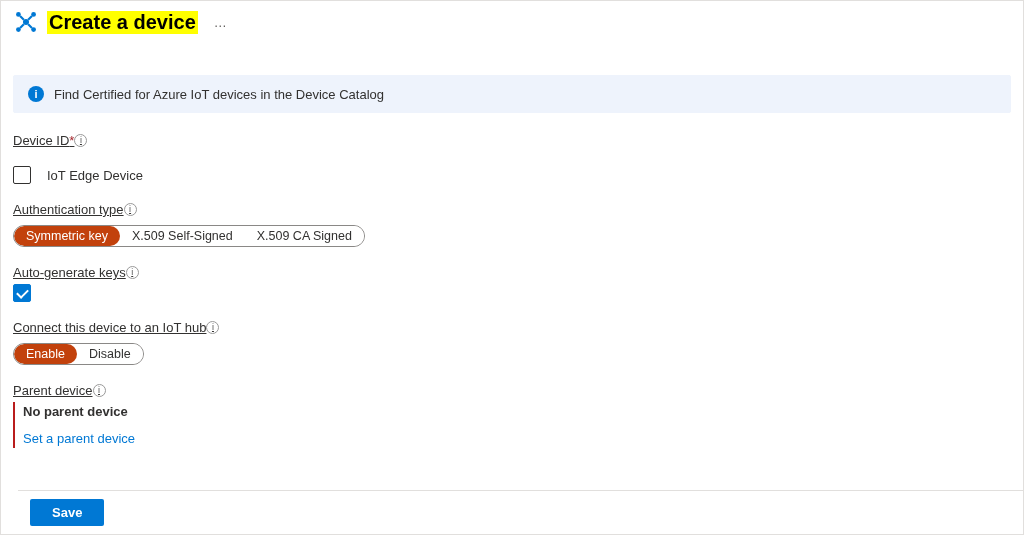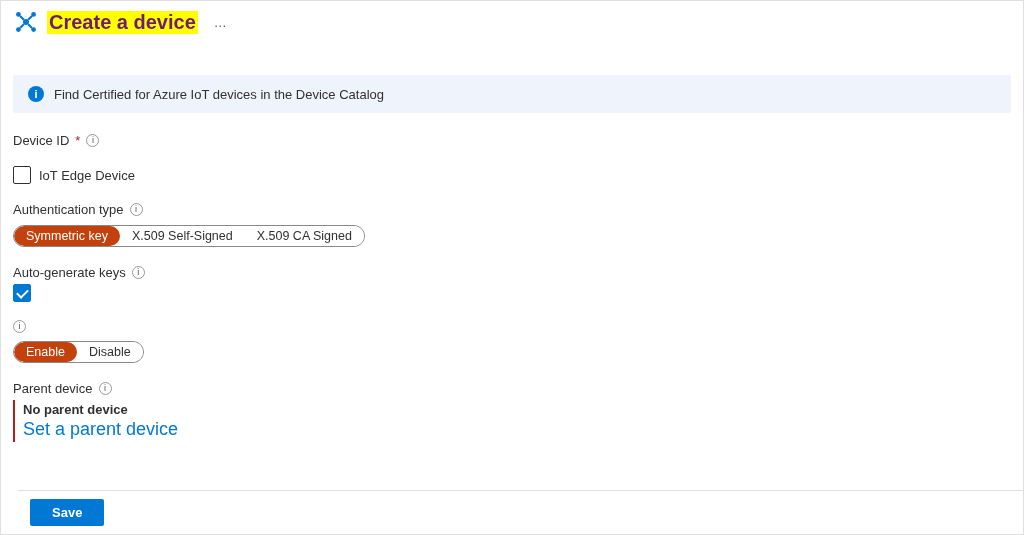--- a/index.html
+++ b/index.html
@@ -18,21 +18,21 @@
   .content { padding: 8px 12px 0 12px; }
   .header {
     display: flex;
     align-items: center;
     gap: 8px;
     margin-bottom: 40px;
   }
   .header .title {
     font-size: 20px;
     font-weight: 600;
-    color: #701a75;
+    color: #000000;
     background: #ffff00;
     padding: 0 2px;
   }
   .header .dots { color: #605e5c; letter-spacing:1px; padding-left:8px; cursor:pointer; }
   .hub-icon svg { display:block; }
   .info-banner {
     background: #eef3fc;
     border: 1px solid #eef3fc;
     border-radius: 2px;
     padding: 10px 14px;
@@ -43,22 +43,22 @@
     color: #323130;
   }
   .info-banner .info-icon {
     width: 16px; height: 16px; border-radius: 50%;
     background: #0078d4; color: #ffffff;
     display:flex; align-items:center; justify-content:center;
     font-size: 11px; font-weight:700; flex:0 0 auto;
   }
   .field { margin-bottom: 18px; }
   .field-label {
-    display: flex; align-items: center; gap: 6px;
-    margin-bottom: 4px; color:#323130;
+    display: flex; align-items: center; 
+    margin-bottom: 4px; color:#323130;text-decoration:underline;
   }
   .req { color: #a4262c; }
   .hint-icon {
     width: 13px; height: 13px; border: 1px solid #999;
     border-radius: 50%;
     display: inline-flex; align-items:center; justify-content:center;
     font-size: 9px; color:#555; line-height:1.1;
     cursor: default;
   }
   .text-input {
@@ -66,21 +66,21 @@
     border: 1px solid #8f5aa1;
     box-shadow: 0 0 0 1px #8f5aa1 inset;
     border-radius: 2px;
     padding: 6px 8px;
     font-size: 13px;
     font-family: inherit;
     color: #323130;
     background:#fff;
   }
   .checkbox-row {
-    display:flex; align-items:center; gap:8px; margin-bottom:18px;
+    display:flex; align-items:center; gap:16px; margin-bottom:18px;
   }
   .chk {
     width:18px; height:18px; border:1px solid #323130; border-radius:2px;
     display:inline-flex; align-items:center; justify-content:center;
     background:#fff; cursor:pointer;
   }
   .chk.checked { background:#0078d4; border-color:#0078d4; color:#fff; }
   .chk.checked::after {
     content:""; width:5px; height:9px; border:solid #fff;
     border-width:0 2px 2px 0; transform:rotate(45deg);
@@ -95,21 +95,21 @@
     padding:3px 12px; font-size:12.5px; color:#323130;
     background:#fff; border:none; cursor:pointer; font-family:inherit;
   }
   .pill.selected { background:#c2410c; color:#fff; border-radius:14px; }
   .parent-block {
     border-left: 2px solid #b91c1c;
     padding: 2px 0 2px 8px;
     margin-top:4px;
   }
   .parent-block .none { font-weight:700; color:#323130; }
-  .parent-block .set-link { color:#0078d4; font-size:18px; cursor:pointer; margin-top:2px; display:inline-block; }
+  .parent-block .set-link { color:#0078d4; font-size:13px; cursor:pointer; margin-top:12px; display:inline-block; }
   .footer {
     position:absolute; left:17px; right:0; bottom:0;
     border-top:1px solid #e1dfdd; padding:8px 12px;
     background:#fff;
   }
   .save-btn {
     background:#0078d4; color:#fff; border:none;
     padding:6px 22px; font-size:13px; font-family:inherit;
     border-radius:2px; cursor:pointer; font-weight:600;
   }
@@ -173,20 +173,21 @@
   <div class="field">
     <div class="field-label">
       <span class="field-label-text">Auto-generate keys</span>
       <span class="hint-icon">i</span>
     </div>
     <span id="autogen-chk" class="chk checked"></span>
   </div>
 
   <div class="field">
     <div class="field-label">
+      <span class="field-label-text">Connect this device to an IoT hub</span>
       <span class="hint-icon">i</span>
     </div>
     <div class="pill-group" id="hub-pills">
         <button class="pill selected">Enable</button>
         <button class="pill">Disable</button>
       </div>
   </div>
 
   <div class="field" style="margin-bottom:0;">
     <div class="field-label">

